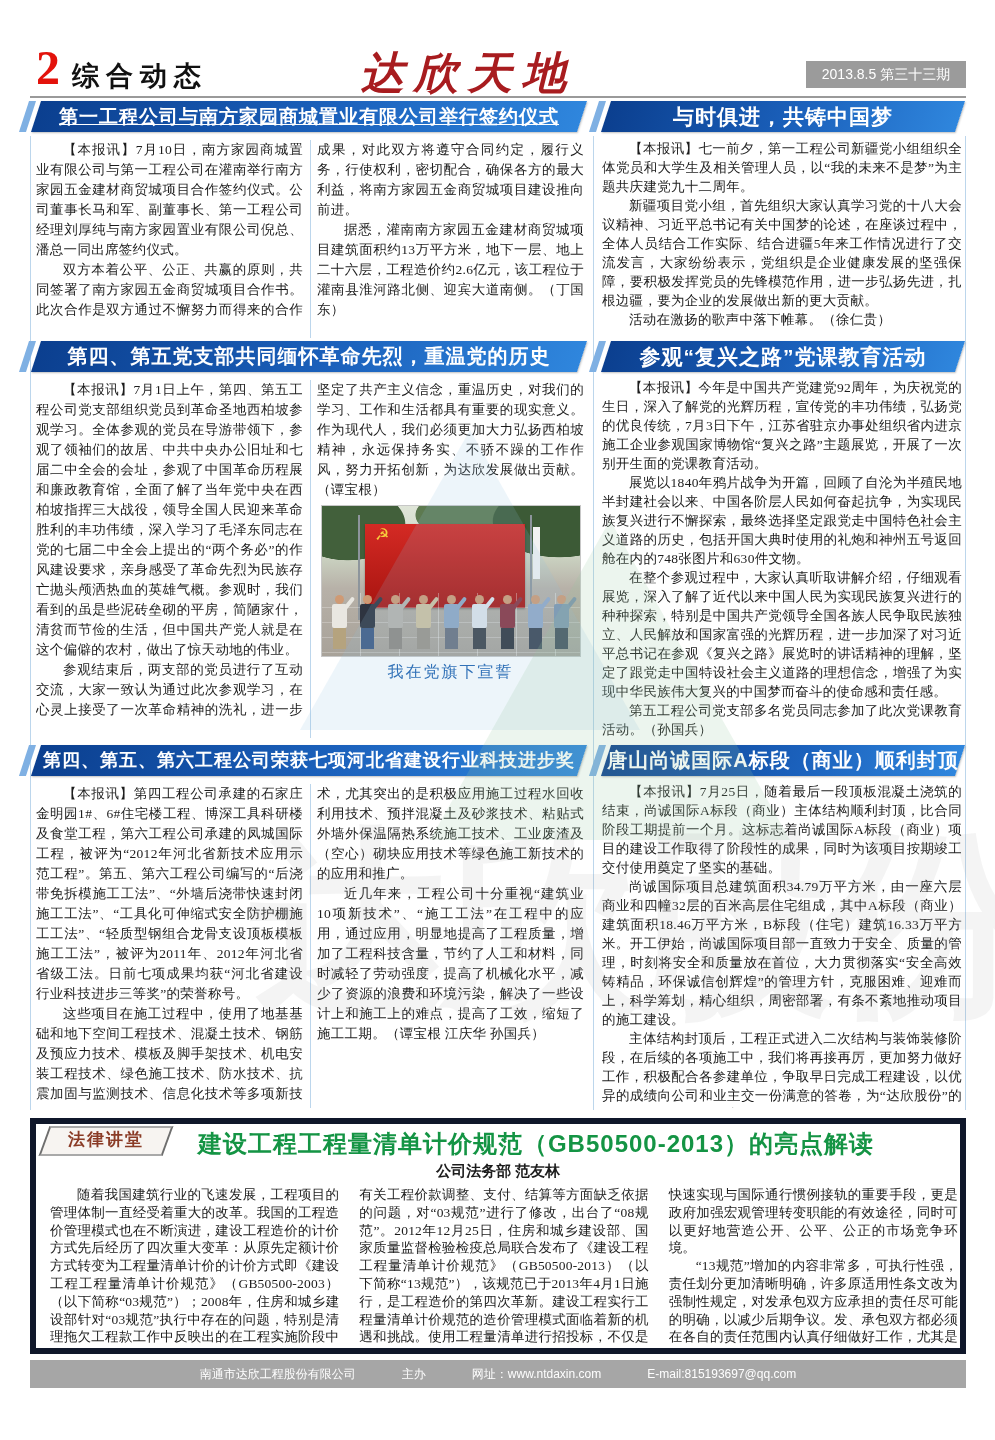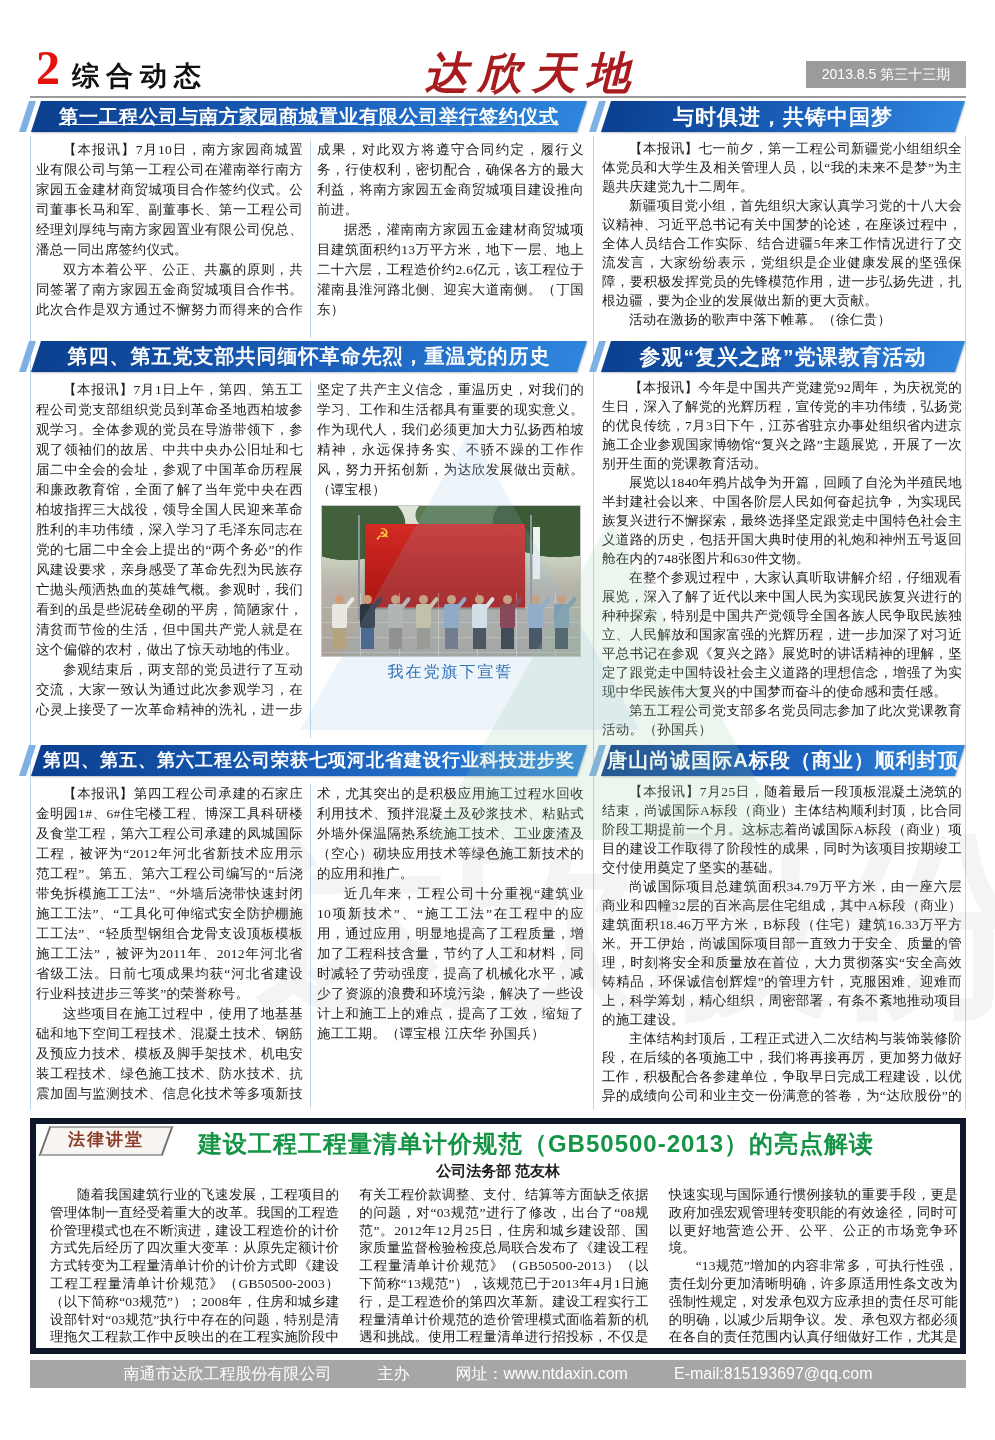--- a/index.html
+++ b/index.html
@@ -6,21 +6,21 @@
   html,body { background:#ffffff; }
   body {
     width:995px; height:1440px; position:relative; overflow:hidden;
     font-family:"Liberation Serif","DejaVu Serif",serif; color:#1c1c1c;
   }
   .abs { position:absolute; }
 
   
   .pageno { font-size:48px; font-weight:bold; color:#e3120b; line-height:1; font-family:"Liberation Serif",serif; }
   .section-title { font-size:27px; font-weight:bold; letter-spacing:7px; color:#111; font-family:"Liberation Sans",sans-serif; }
-  .masthead { font-size:44px; font-weight:bold; font-style:italic; color:#a81c1f; letter-spacing:10px; text-align:right; font-family:"Liberation Serif",serif; }
+  .masthead { font-size:44px; font-weight:bold; font-style:italic; color:#a81c1f; letter-spacing:10px; text-align:left; font-family:"Liberation Serif",serif; }
   .issue-box { background:#9b9b9b; color:#fff; font-family:"Liberation Sans",sans-serif; font-size:14px; text-align:center; line-height:27px; }
   .hdr-rule { background:#9a9a9a; height:2px; }
 
   
   .band { height:31px; }
   .band .bg { position:absolute; inset:0; transform:skewX(-18deg);
     background:linear-gradient(90deg,#0b3f8f 0%,#1b61bc 55%,#2f86dd 100%);
     box-shadow:1px 1px 2px rgba(0,0,0,.25); }
   .band .bg::before { content:""; position:absolute; left:-12px; top:0; width:7px; height:100%;
     background:#7fb0e3; }
@@ -77,21 +77,21 @@
     color:#8a3b26; font-weight:bold; font-size:17px; letter-spacing:2px; font-family:"Liberation Sans",sans-serif; }
   .law-head { text-align:center; color:#149444; font-weight:bold; font-size:24px;
     font-family:"Liberation Sans",sans-serif; letter-spacing:1px; white-space:nowrap; }
   .law-byline { text-align:center; font-weight:bold; font-size:15px; }
   .law-cols { column-count:3; column-gap:20px; column-fill:auto; text-align:justify;
     font-size:13.5px; line-height:17.8px; letter-spacing:.2px; overflow:hidden; }
   .law-cols p { text-indent:2em; }
 
   
   .footer-bar { background:#a6a6a6; color:#fff; display:flex; align-items:center; justify-content:center;
-    gap:46px; font-family:"Liberation Sans",sans-serif; font-size:16px; }
+    gap:46px; font-family:"Liberation Sans",sans-serif; font-size:12px; }
 </style>
 </head>
 <body>
 
 <div class="abs" style="inset:0;">
 
   <div>
     <span class="abs pageno" style="left:36px; top:44px;">2</span>
     <span class="abs section-title" style="left:72px; top:58px;">综合动态</span>
     <span class="abs masthead" style="left:360px; top:44px; width:280px;">达欣天地</span>

